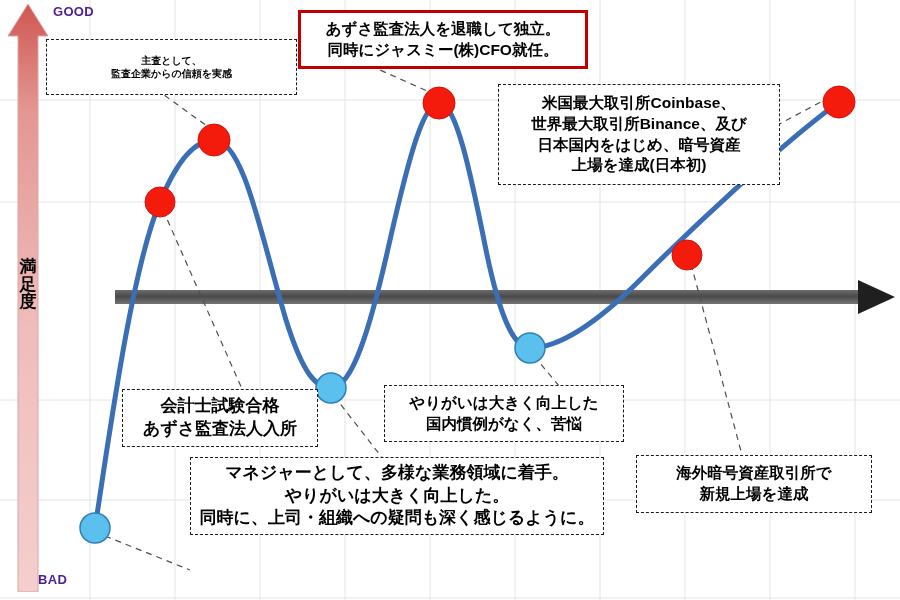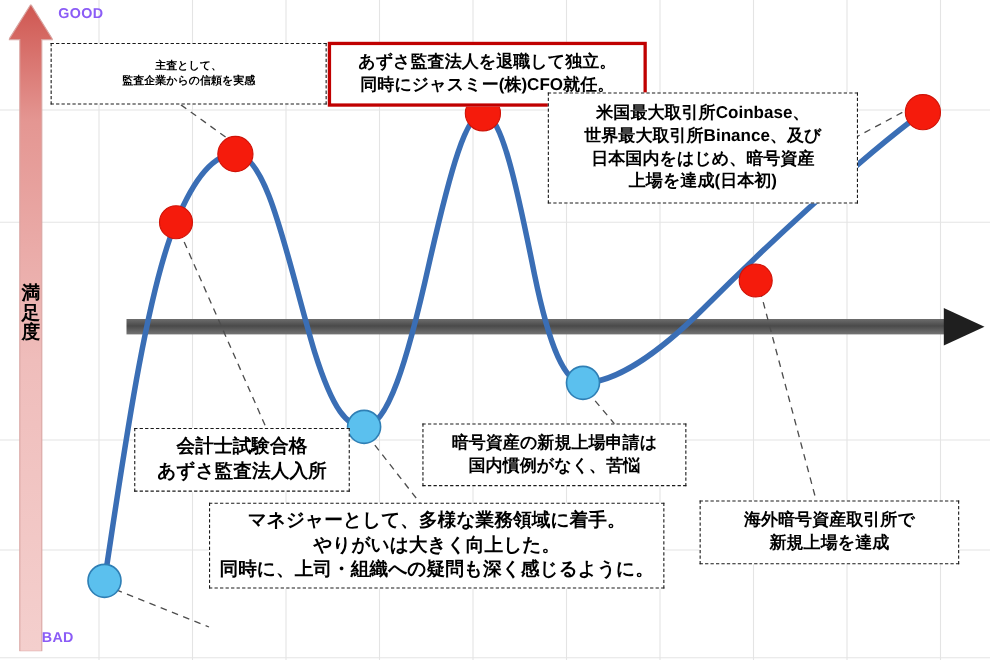--- a/index.html
+++ b/index.html
@@ -45,21 +45,21 @@
     font-weight: bold;
     color: #000000;
     line-height: 1.03;
     letter-spacing: 0px;
   }
   .y-axis-label span { display: block; }
   .axis-endpoint {
     position: absolute;
     font-size: 13px;
     font-weight: bold;
-    color: #8b5cf6;
+    color: #4c1d95;
     letter-spacing: 0.3px;
   }
   #good-label { left: 53px; top: 4px; }
   #bad-label  { left: 38px; top: 572px; }
 
   
   .callout {
     position: absolute;
     box-sizing: border-box;
     background: #ffffff;
@@ -74,21 +74,21 @@
     align-items: center;
     justify-content: center;
   }
   .callout.solid-red {
     border: 3px solid #c00000;
     border-style: solid;
   }
 
   
   #box-shusa        { left: 46px;  top: 39px;  width: 251px; height: 56px;  font-size: 10px; }
-  #box-independent  { left: 298px; top: 10px;  width: 290px; height: 59px;  font-size: 15.5px; margin-top: 28px; }
+  #box-independent  { left: 298px; top: 10px;  width: 290px; height: 59px;  font-size: 15.5px; }
   #box-exchanges    { left: 498px; top: 84px;  width: 282px; height: 101px; font-size: 15.5px; }
   #box-cpa-pass     { left: 122px; top: 389px; width: 196px; height: 58px;  font-size: 17px; }
   #box-listing-pain { left: 384px; top: 385px; width: 240px; height: 57px;  font-size: 15.5px; }
   #box-manager      { left: 190px; top: 457px; width: 414px; height: 78px;  font-size: 17px; }
   #box-overseas     { left: 636px; top: 455px; width: 236px; height: 58px;  font-size: 15.5px; }
   #box-exam-era     { left: 104px; top: 551px; width: 168px; height: 38px;  font-size: 15.5px; }
 </style>
 </head>
 <body>
 
@@ -191,21 +191,21 @@
 同時にジャスミー(株)CFO就任。</div>
 
   <div class="callout" id="box-exchanges">米国最大取引所Coinbase、
 世界最大取引所Binance、及び
 日本国内をはじめ、暗号資産
 上場を達成(日本初)</div>
 
   <div class="callout" id="box-cpa-pass">会計士試験合格
 あずさ監査法人入所</div>
 
-  <div class="callout" id="box-listing-pain">暗号資産の新規上場申請は
+  <div class="callout" id="box-listing-pain">やりがいは大きく向上した
 国内慣例がなく、苦悩</div>
 
   <div class="callout" id="box-manager">マネジャーとして、多様な業務領域に着手。
 やりがいは大きく向上した。
 同時に、上司・組織への疑問も深く感じるように。</div>
 
   <div class="callout" id="box-overseas">海外暗号資産取引所で
 新規上場を達成</div>
 
 

